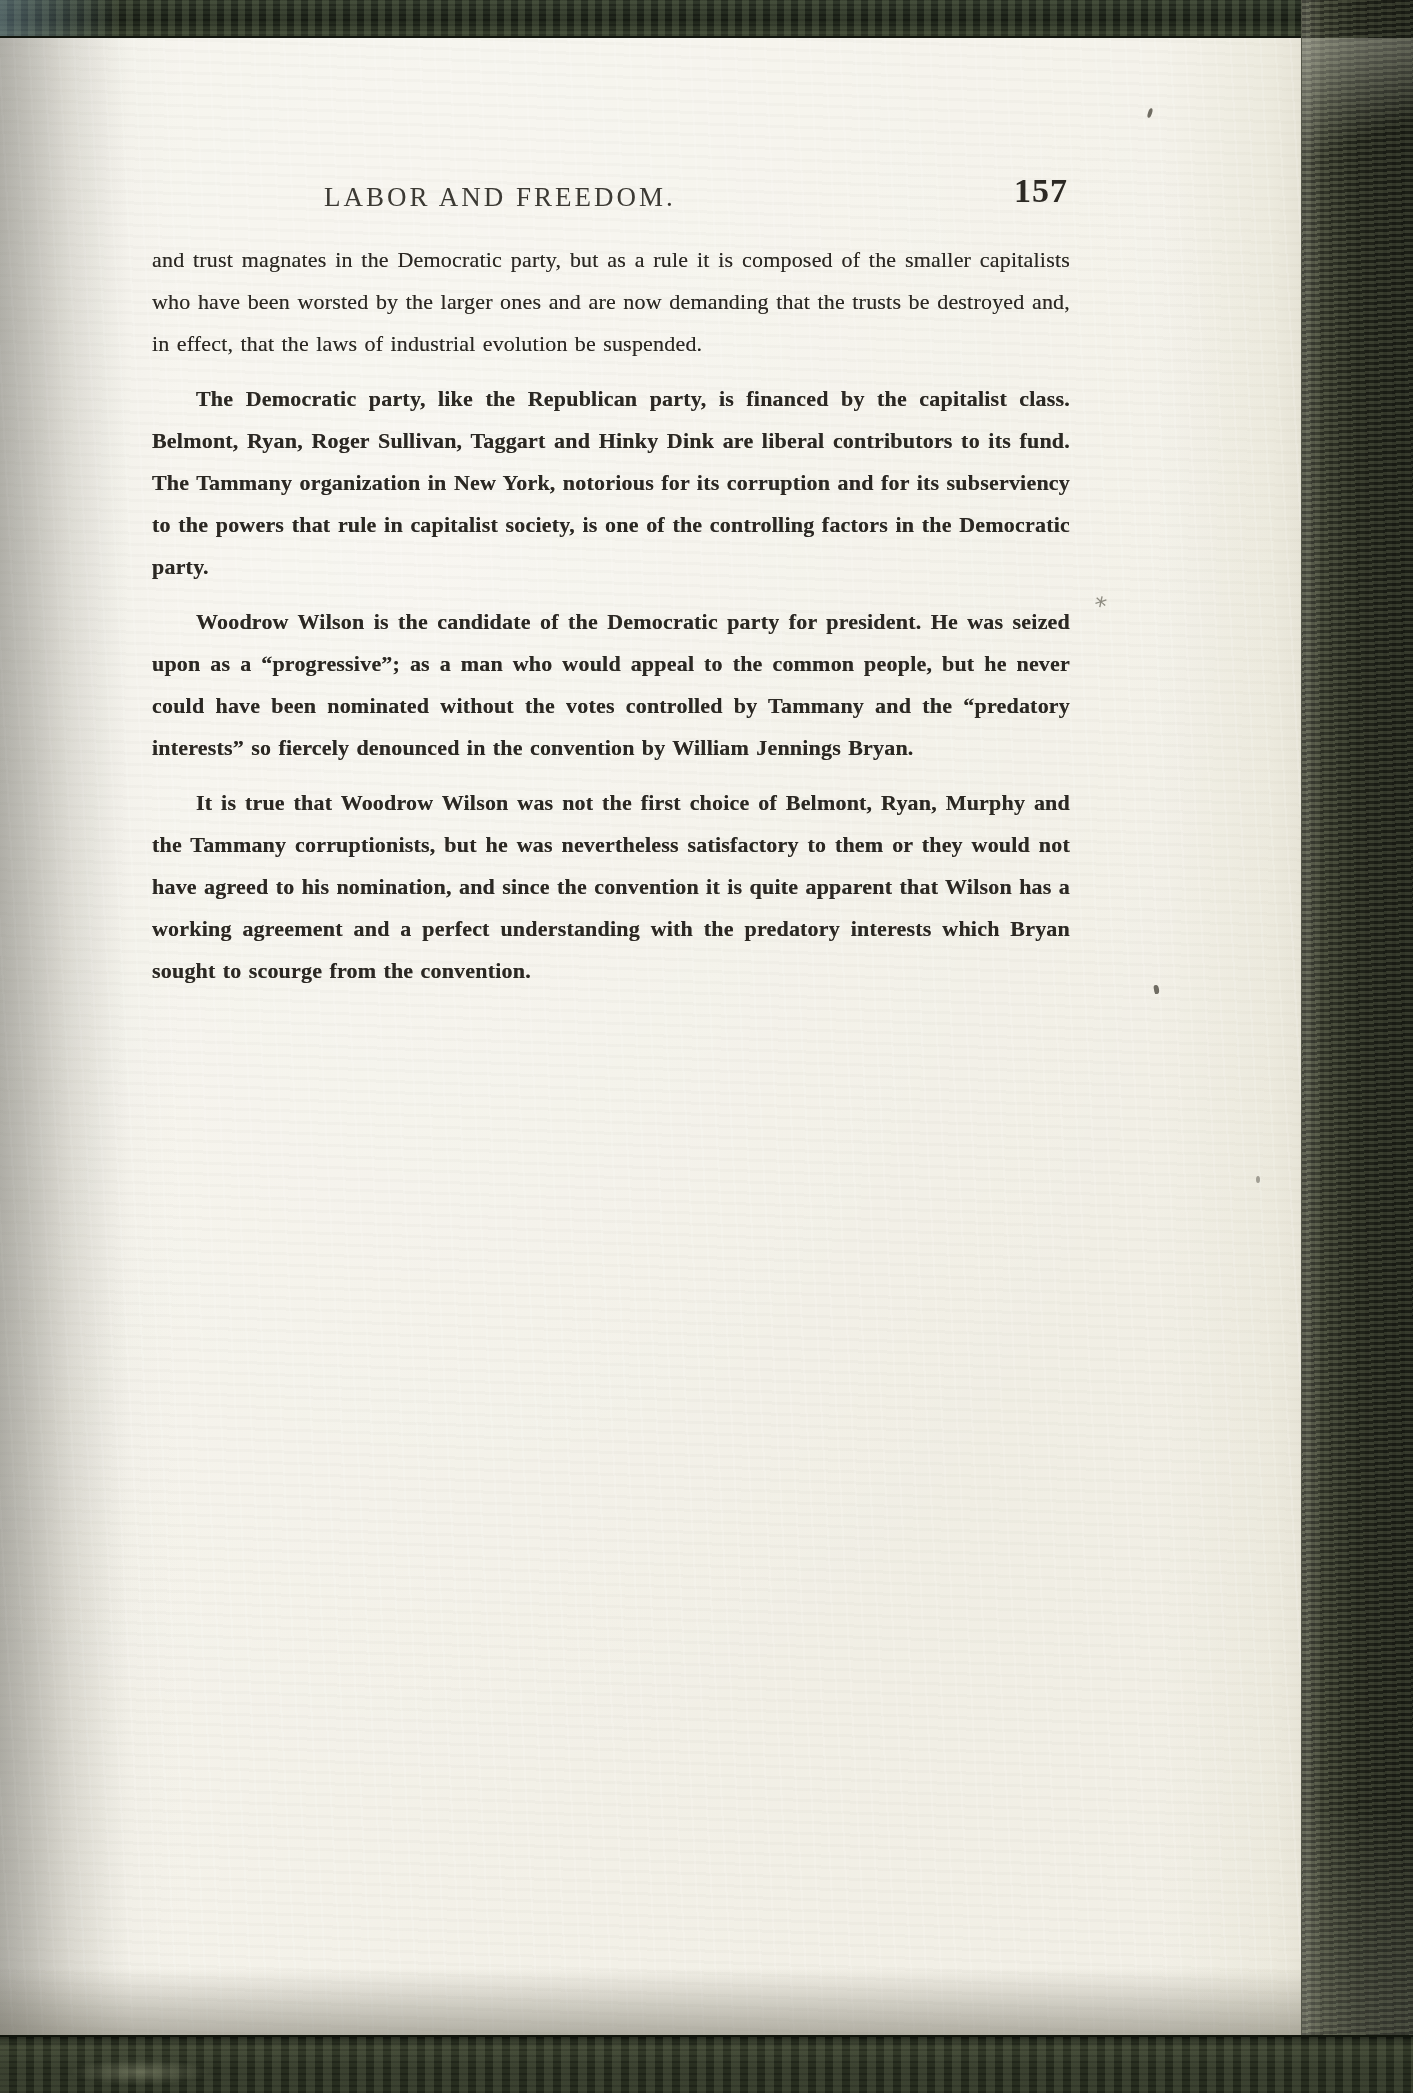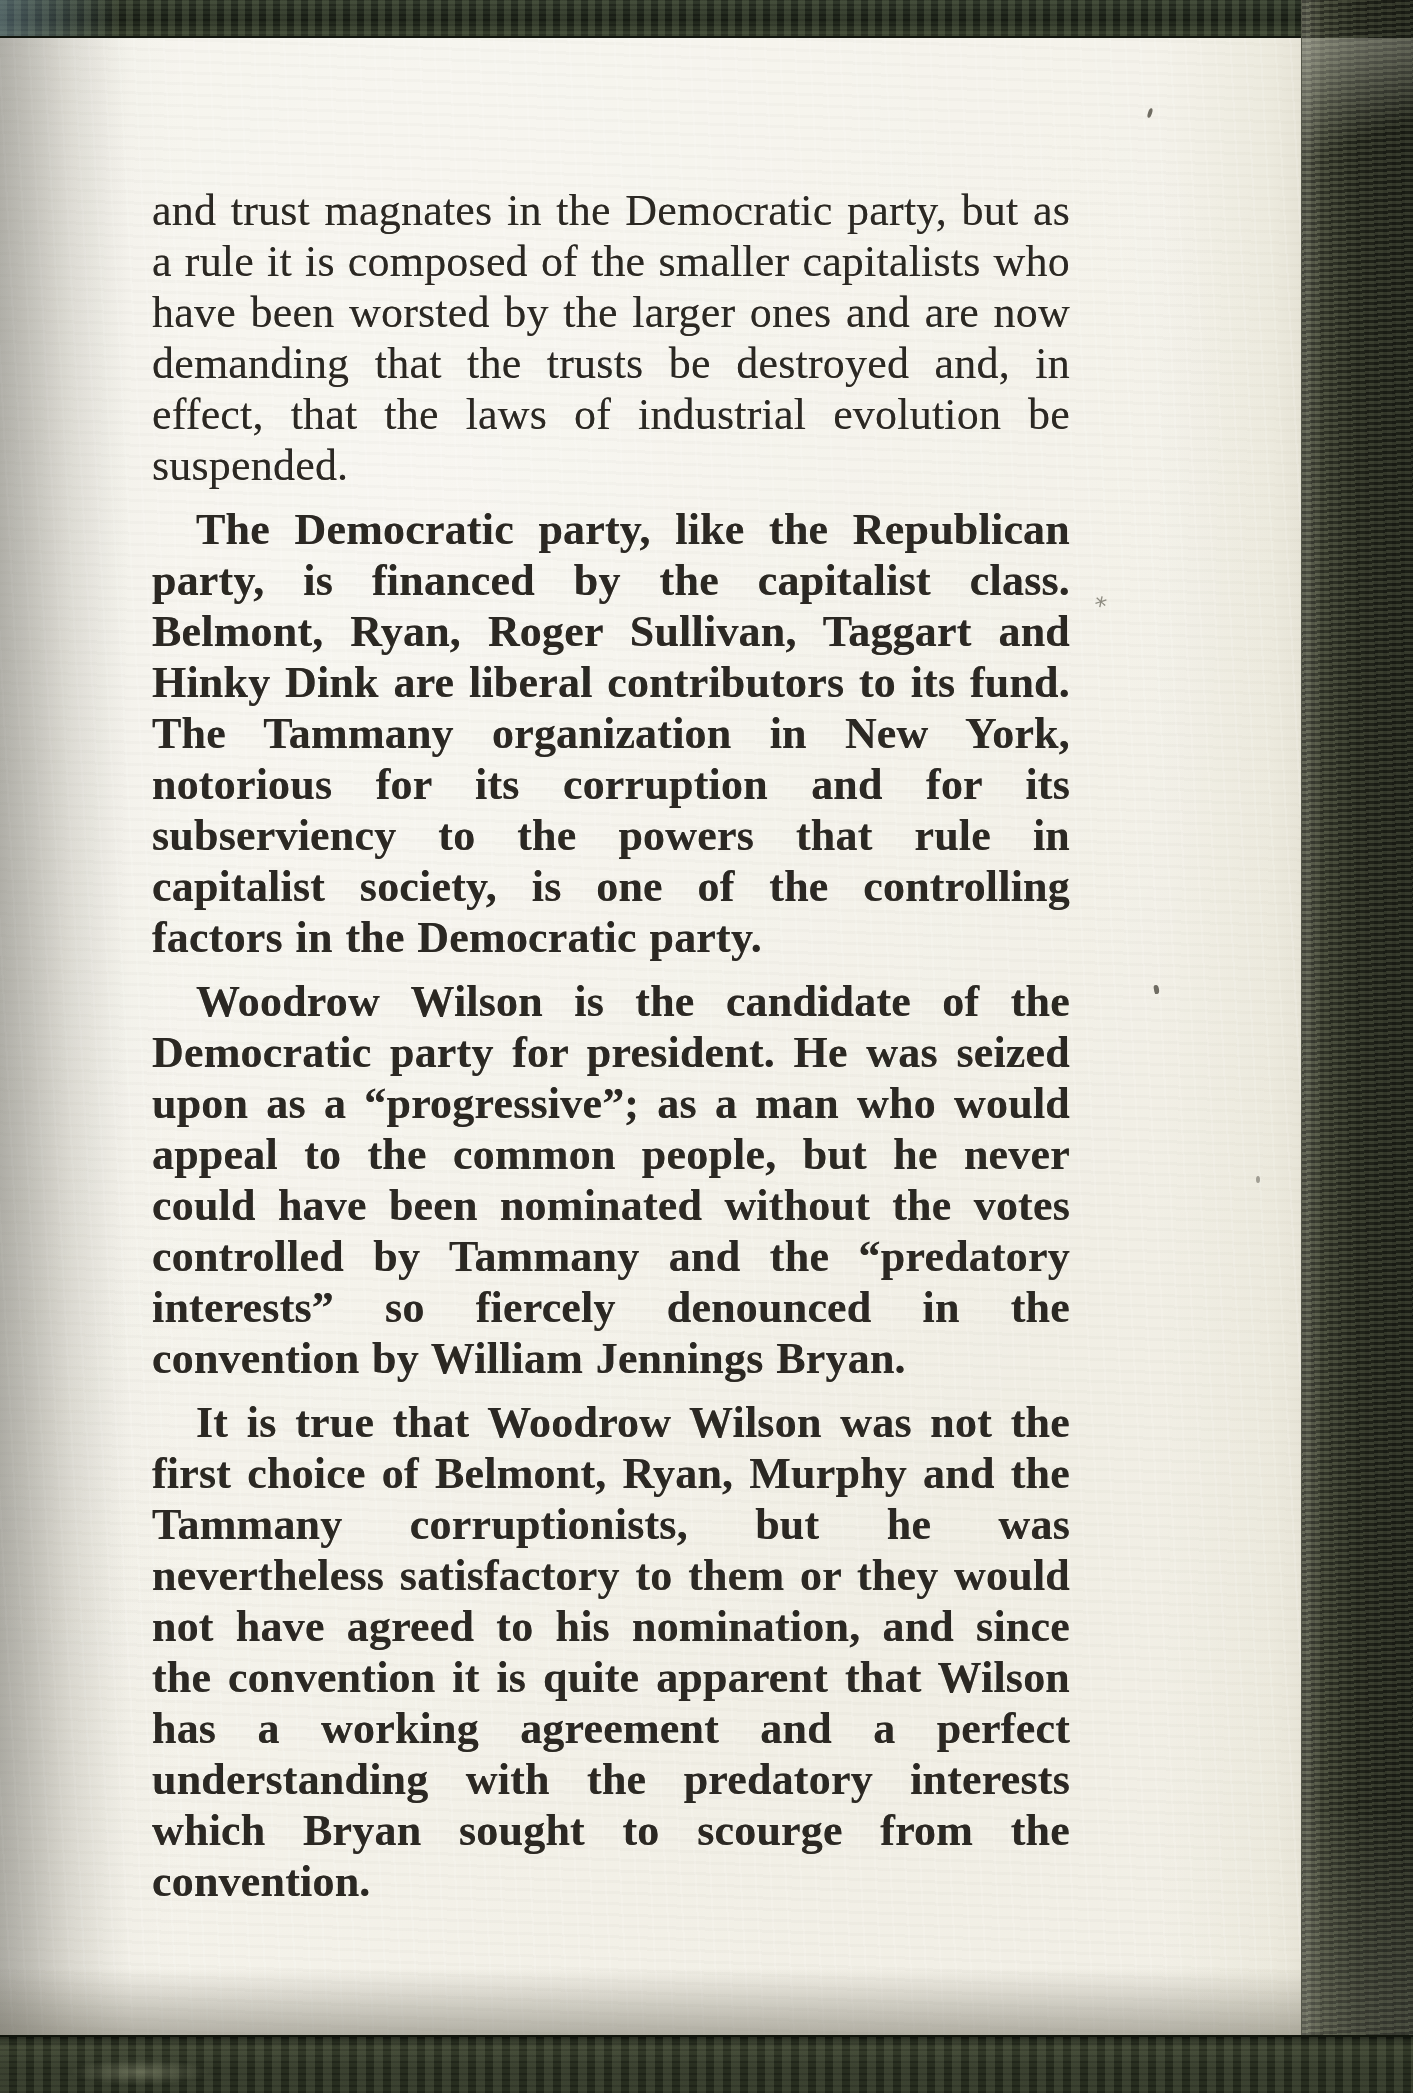--- a/index.html
+++ b/index.html
@@ -113,22 +113,22 @@
   .page-number {
     position: absolute;
     right: 2px;
     top: 0;
     font-size: 34px;
     font-weight: bold;
     letter-spacing: 1px;
     color: #2d2a25;
   }
   .para {
-    font-size: 44px;
-    line-height: 51px;
+    font-size: 22px;
+    line-height: 42px;
     text-align: justify;
     letter-spacing: 0.2px;
     word-spacing: 1.5px;
     text-shadow: 0 0 0.5px rgba(45,42,36,0.55);
     margin-top: 13px;
   }
   .para.indent { text-indent: 44px; font-weight: bold; }
 
   
   .margin-mark {
@@ -149,20 +149,24 @@
 <body>
 
 <div class="scan">
 
   <div class="paper"></div>
   <div class="paper-grain"></div>
   <div class="page-shadow-left"></div>
   <div class="paper-bottom-shade"></div>
 
   <div class="text-block">
+    <div class="header">
+      <span class="header-title">LABOR AND FREEDOM.</span>
+      <span class="page-number">157</span>
+    </div>
 
     <p class="para">and trust magnates in the Democratic party, but as a rule it is composed of the smaller capitalists who have been worsted by the larger ones and are now demanding that the trusts be destroyed and, in effect, that the laws of industrial evolution be suspended.</p>
 
     <p class="para indent">The Democratic party, like the Republican party, is financed by the capitalist class. Belmont, Ryan, Roger Sullivan, Taggart and Hinky Dink are liberal contributors to its fund. The Tammany organization in New York, notorious for its corruption and for its subserviency to the powers that rule in capitalist society, is one of the controlling factors in the Democratic party.</p>
 
     <p class="para indent">Woodrow Wilson is the candidate of the Democratic party for president. He was seized upon as a “progressive”; as a man who would appeal to the common people, but he never could have been nominated without the votes controlled by Tammany and the “predatory interests” so fiercely denounced in the convention by William Jennings Bryan.</p>
 
     <p class="para indent">It is true that Woodrow Wilson was not the first choice of Belmont, Ryan, Murphy and the Tammany corruptionists, but he was nevertheless satisfactory to them or they would not have agreed to his nomination, and since the convention it is quite apparent that Wilson has a working agreement and a perfect understanding with the predatory interests which Bryan sought to scourge from the convention.</p>
   </div>
 

